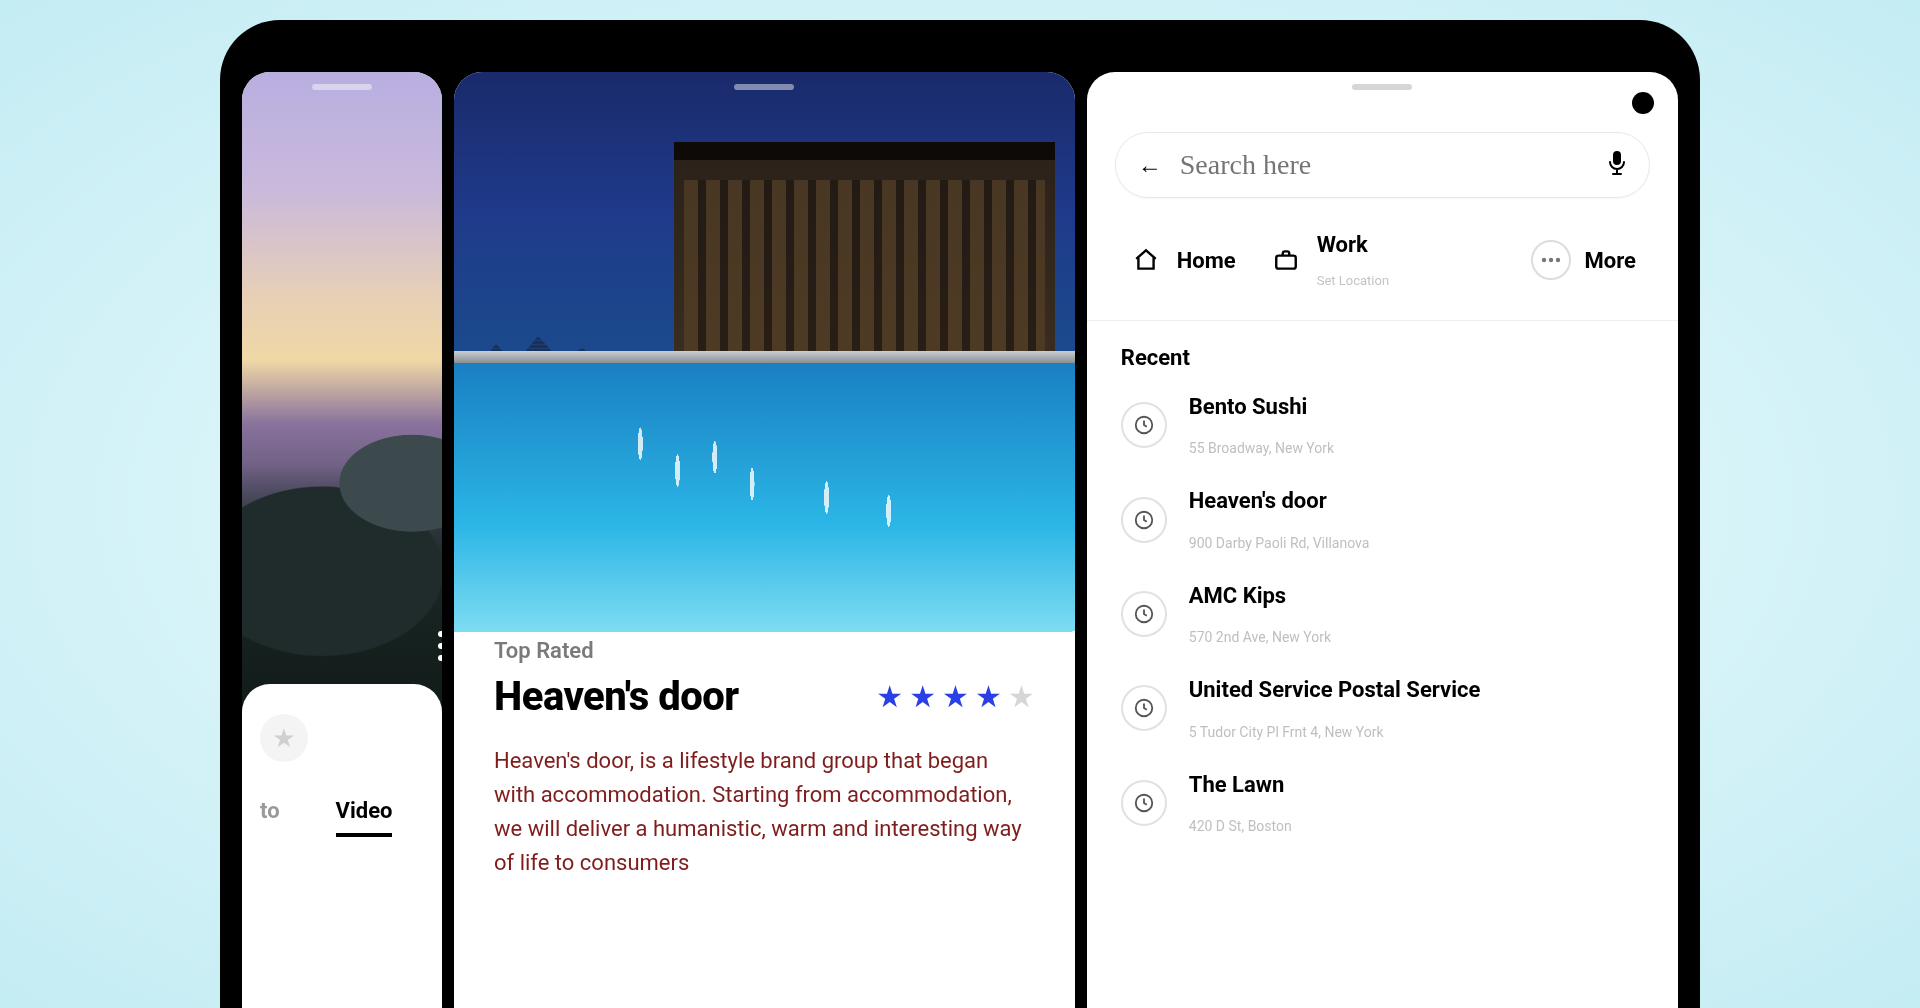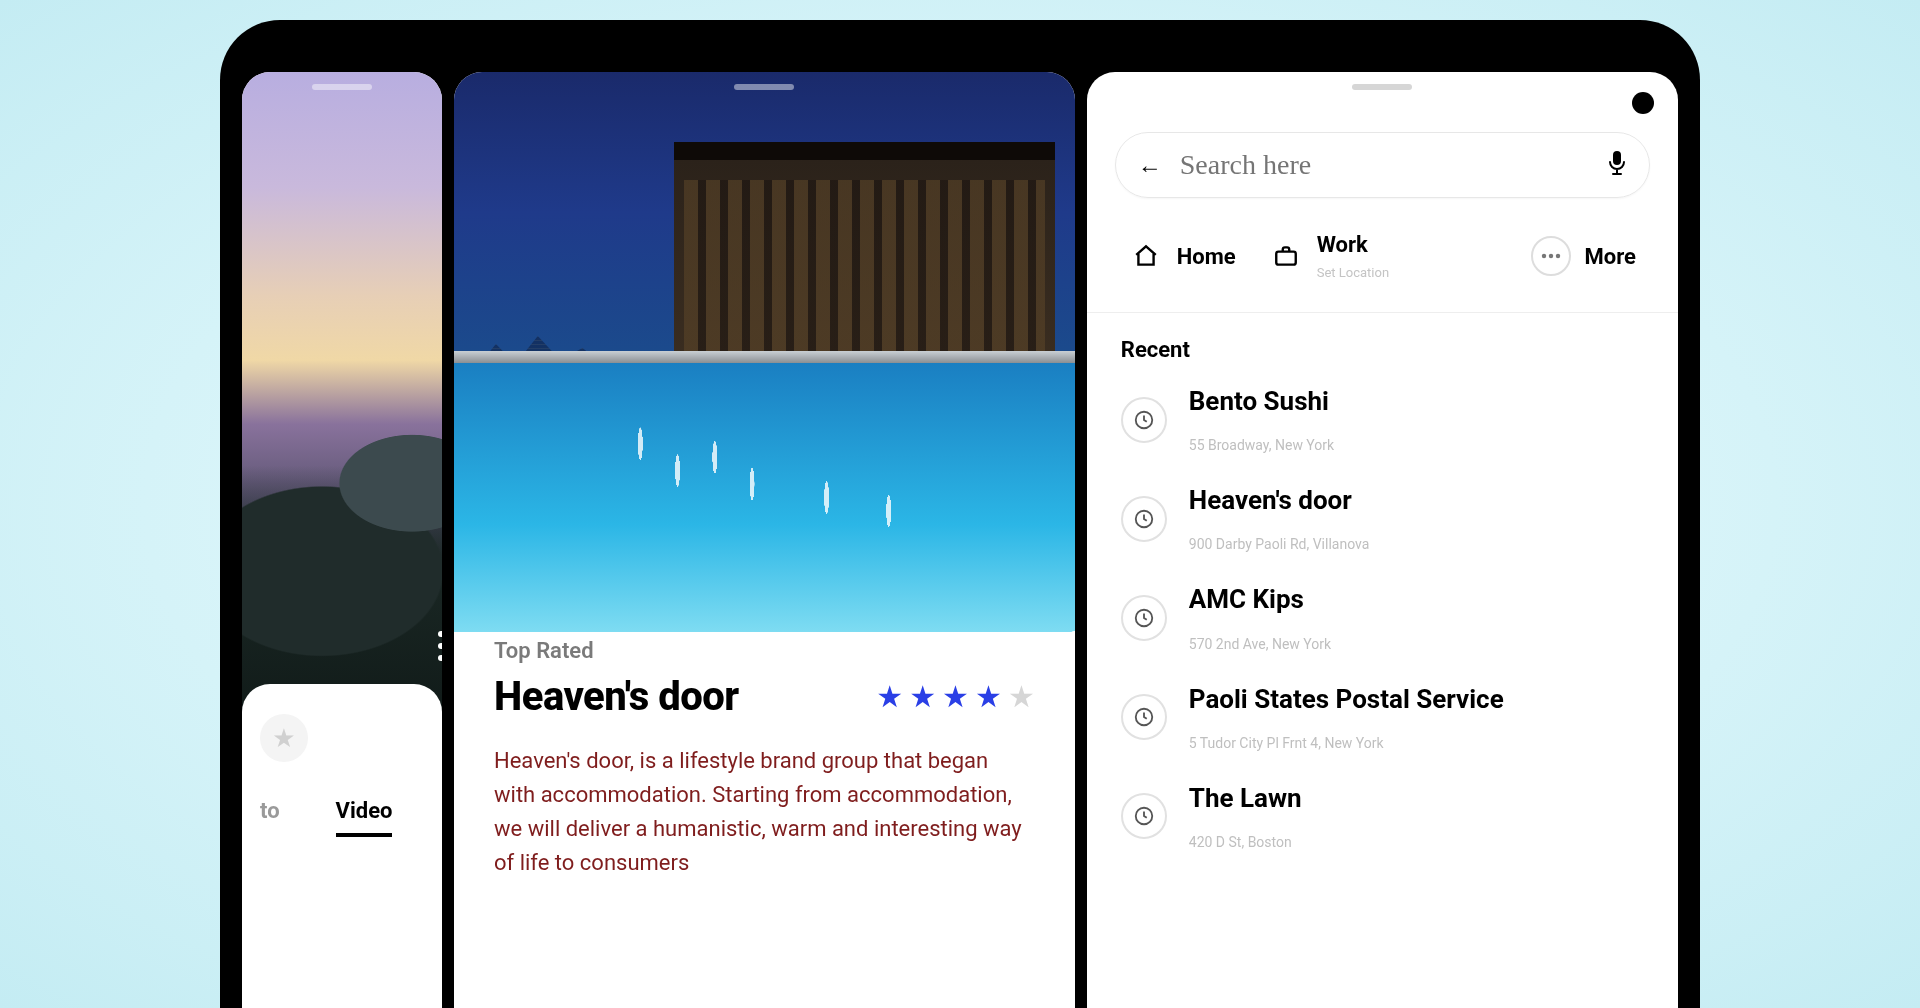--- a/index.html
+++ b/index.html
@@ -195,37 +195,37 @@
   }
   .quick-icon{
     width:34px;height:34px;border-radius:8px;
     display:flex;align-items:center;justify-content:center;
     font-size:20px;
   }
   .quick-icon.circle{
     width:40px;height:40px;border-radius:50%;border:2px solid #ddd;
   }
   .quick-label{ font-size:22px; font-weight:700; }
-  .quick-sub{ font-size:13px; color:#c4c4c4; margin-top:8px; }
+  .quick-sub{ font-size:13px; color:#c4c4c4; margin-top:16px; }
 
   .section-title{
     padding:24px 34px 8px 34px; font-size:22px; font-weight:700;
   }
   .recent-list{ padding:0 28px; }
   .recent-item{
     display:flex; align-items:center; gap:22px;
     padding:16px 6px; cursor:pointer;
   }
   .clock-icon{
     width:46px;height:46px;border-radius:50%;
     border:2px solid #e1e1e1; display:flex;align-items:center;justify-content:center;
     color:#666;
   }
   .clock-icon svg{ width:22px;height:22px;stroke:#555;fill:none;stroke-width:2; }
-  .recent-name{ font-size:26px; font-weight:700; line-height:1.2; }
+  .recent-name{ font-size:22px; font-weight:700; line-height:1.2; }
   .recent-addr{ font-size:14px; color:#bfbfbf; margin-top:20px; }
 </style>
 </head>
 <body>
 
 <div class="device-frame">
   <div class="screen">
 
     <div class="panel panel-left">
       <div class="drag-pill"></div>
@@ -367,21 +367,21 @@
           </div>
         </div>
         <div class="recent-item">
           <span class="clock-icon">
               <svg viewBox="0 0 24 24">
                 <circle cx="12" cy="12" r="9"></circle>
                 <path d="M12 7v5l3 2"></path>
               </svg>
             </span>
           <div>
-            <div class="recent-name">Paoli States Postal Service</div>
+            <div class="recent-name">United Service Postal Service</div>
             <div class="recent-addr">5 Tudor City Pl Frnt 4, New York</div>
           </div>
         </div>
         <div class="recent-item">
           <span class="clock-icon">
               <svg viewBox="0 0 24 24">
                 <circle cx="12" cy="12" r="9"></circle>
                 <path d="M12 7v5l3 2"></path>
               </svg>
             </span>

